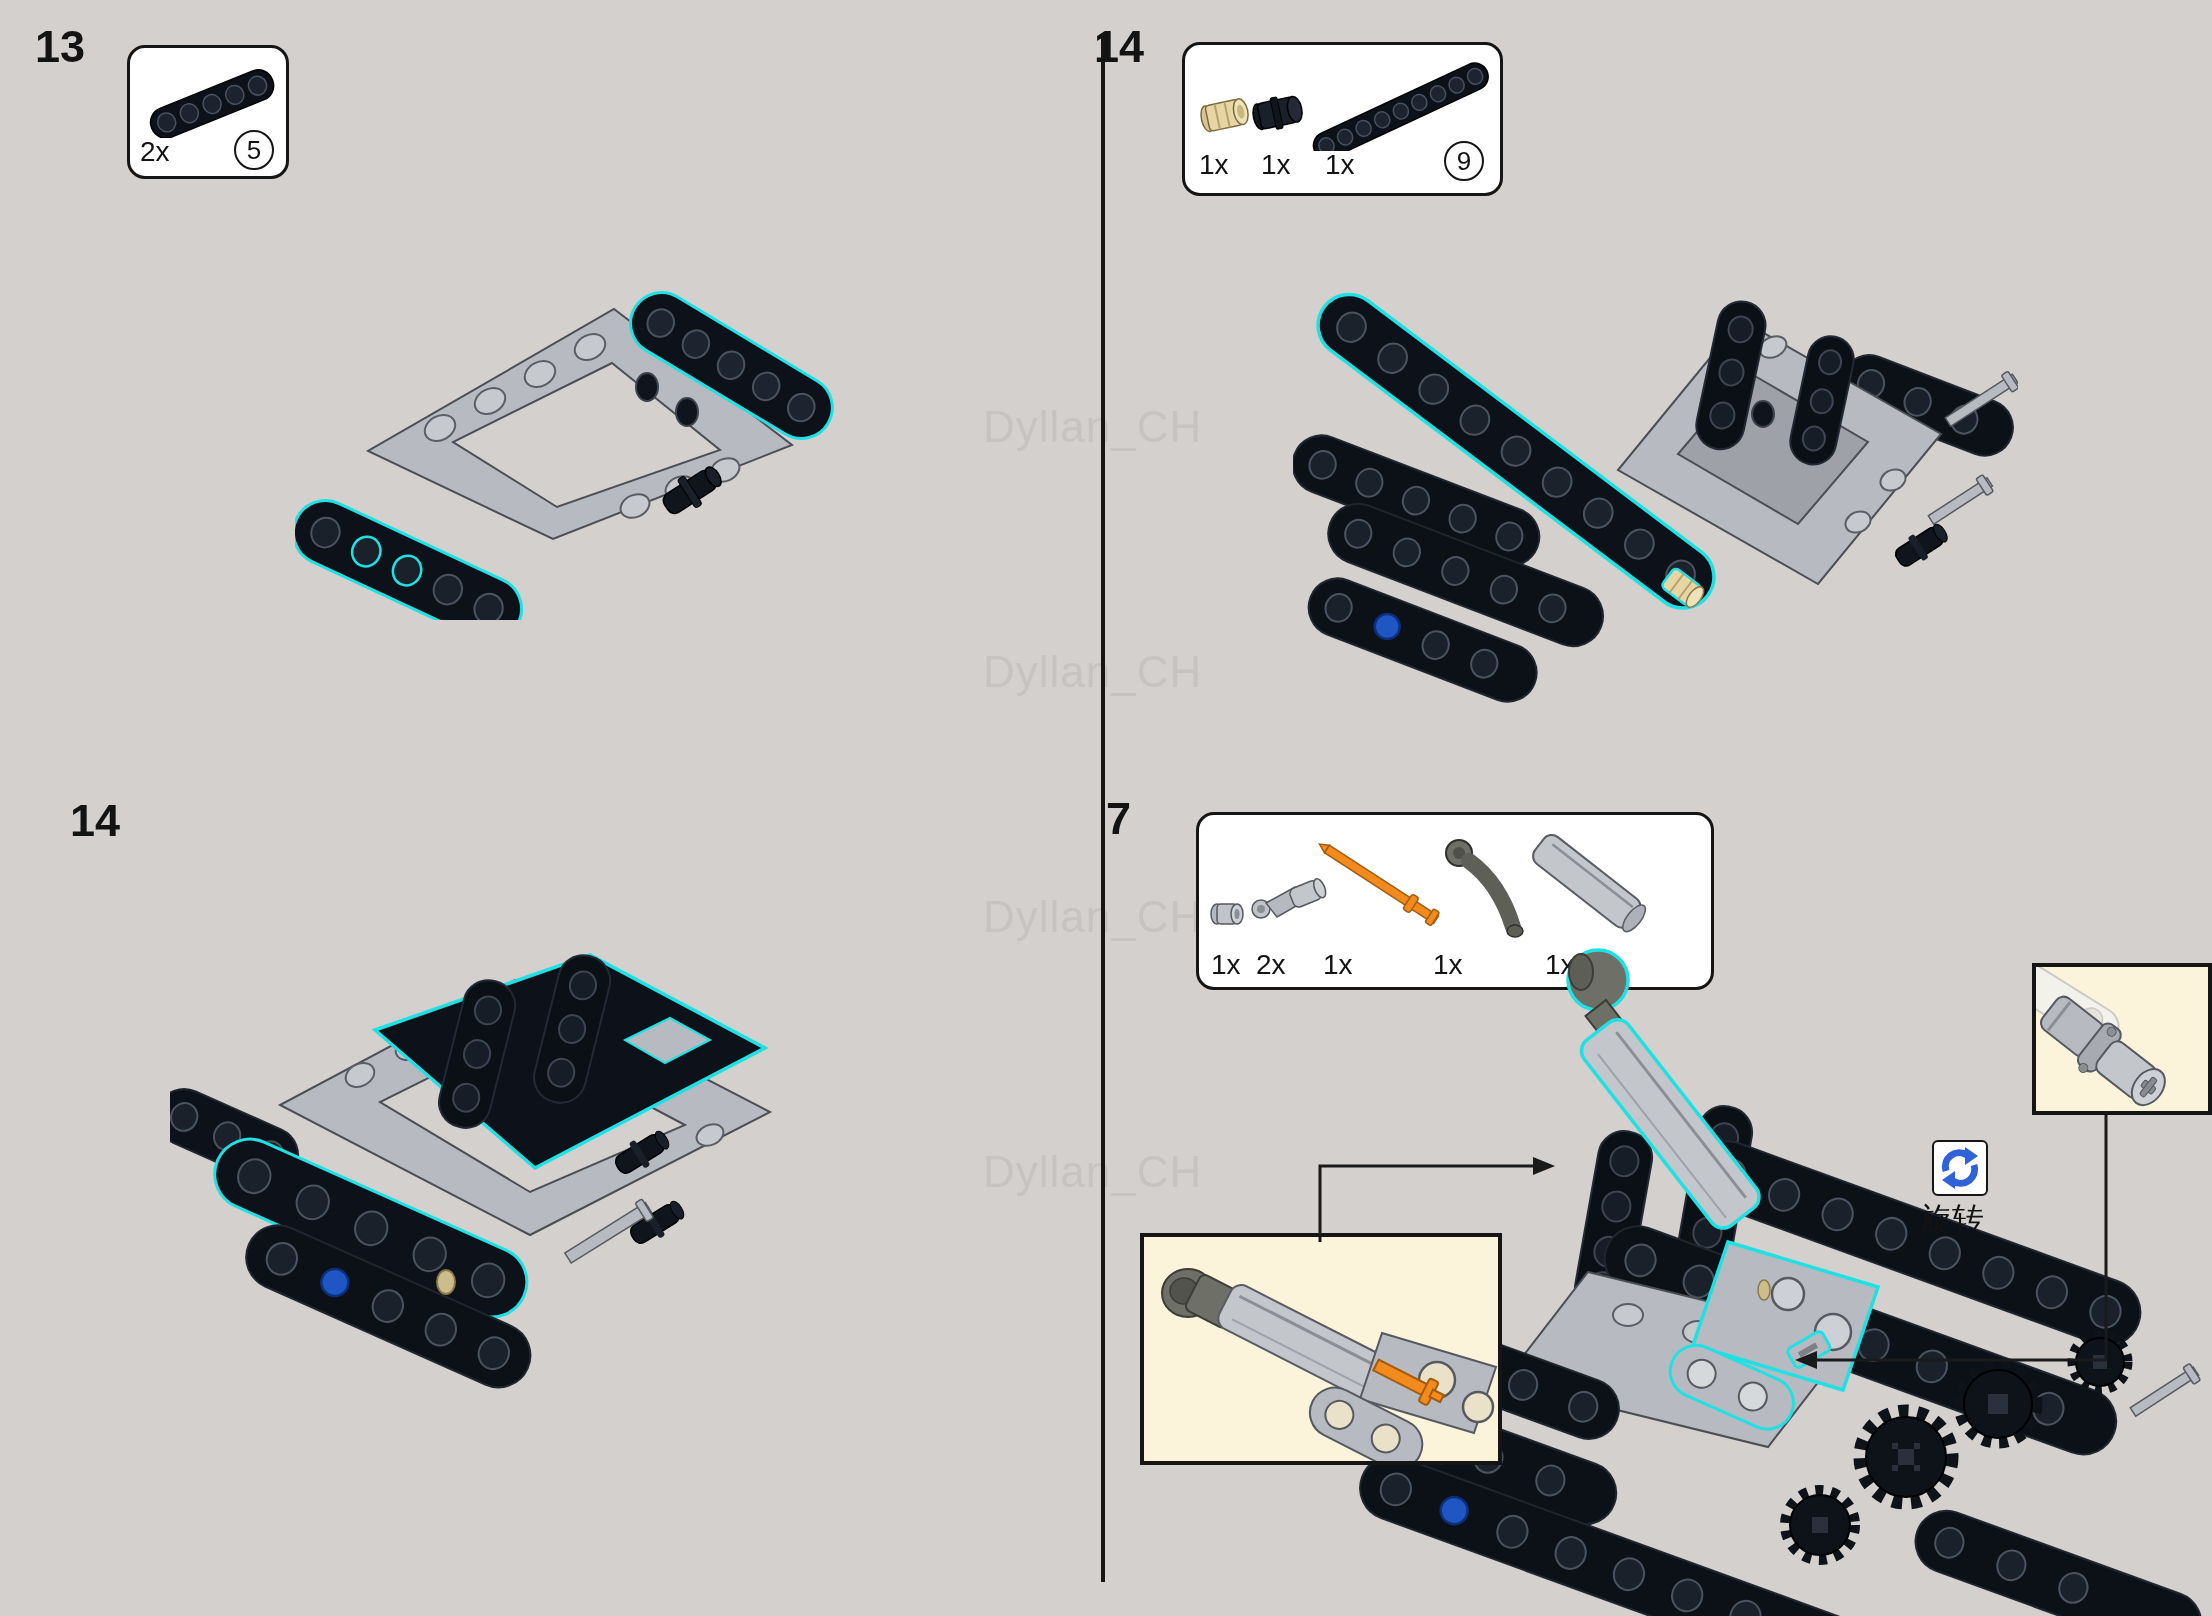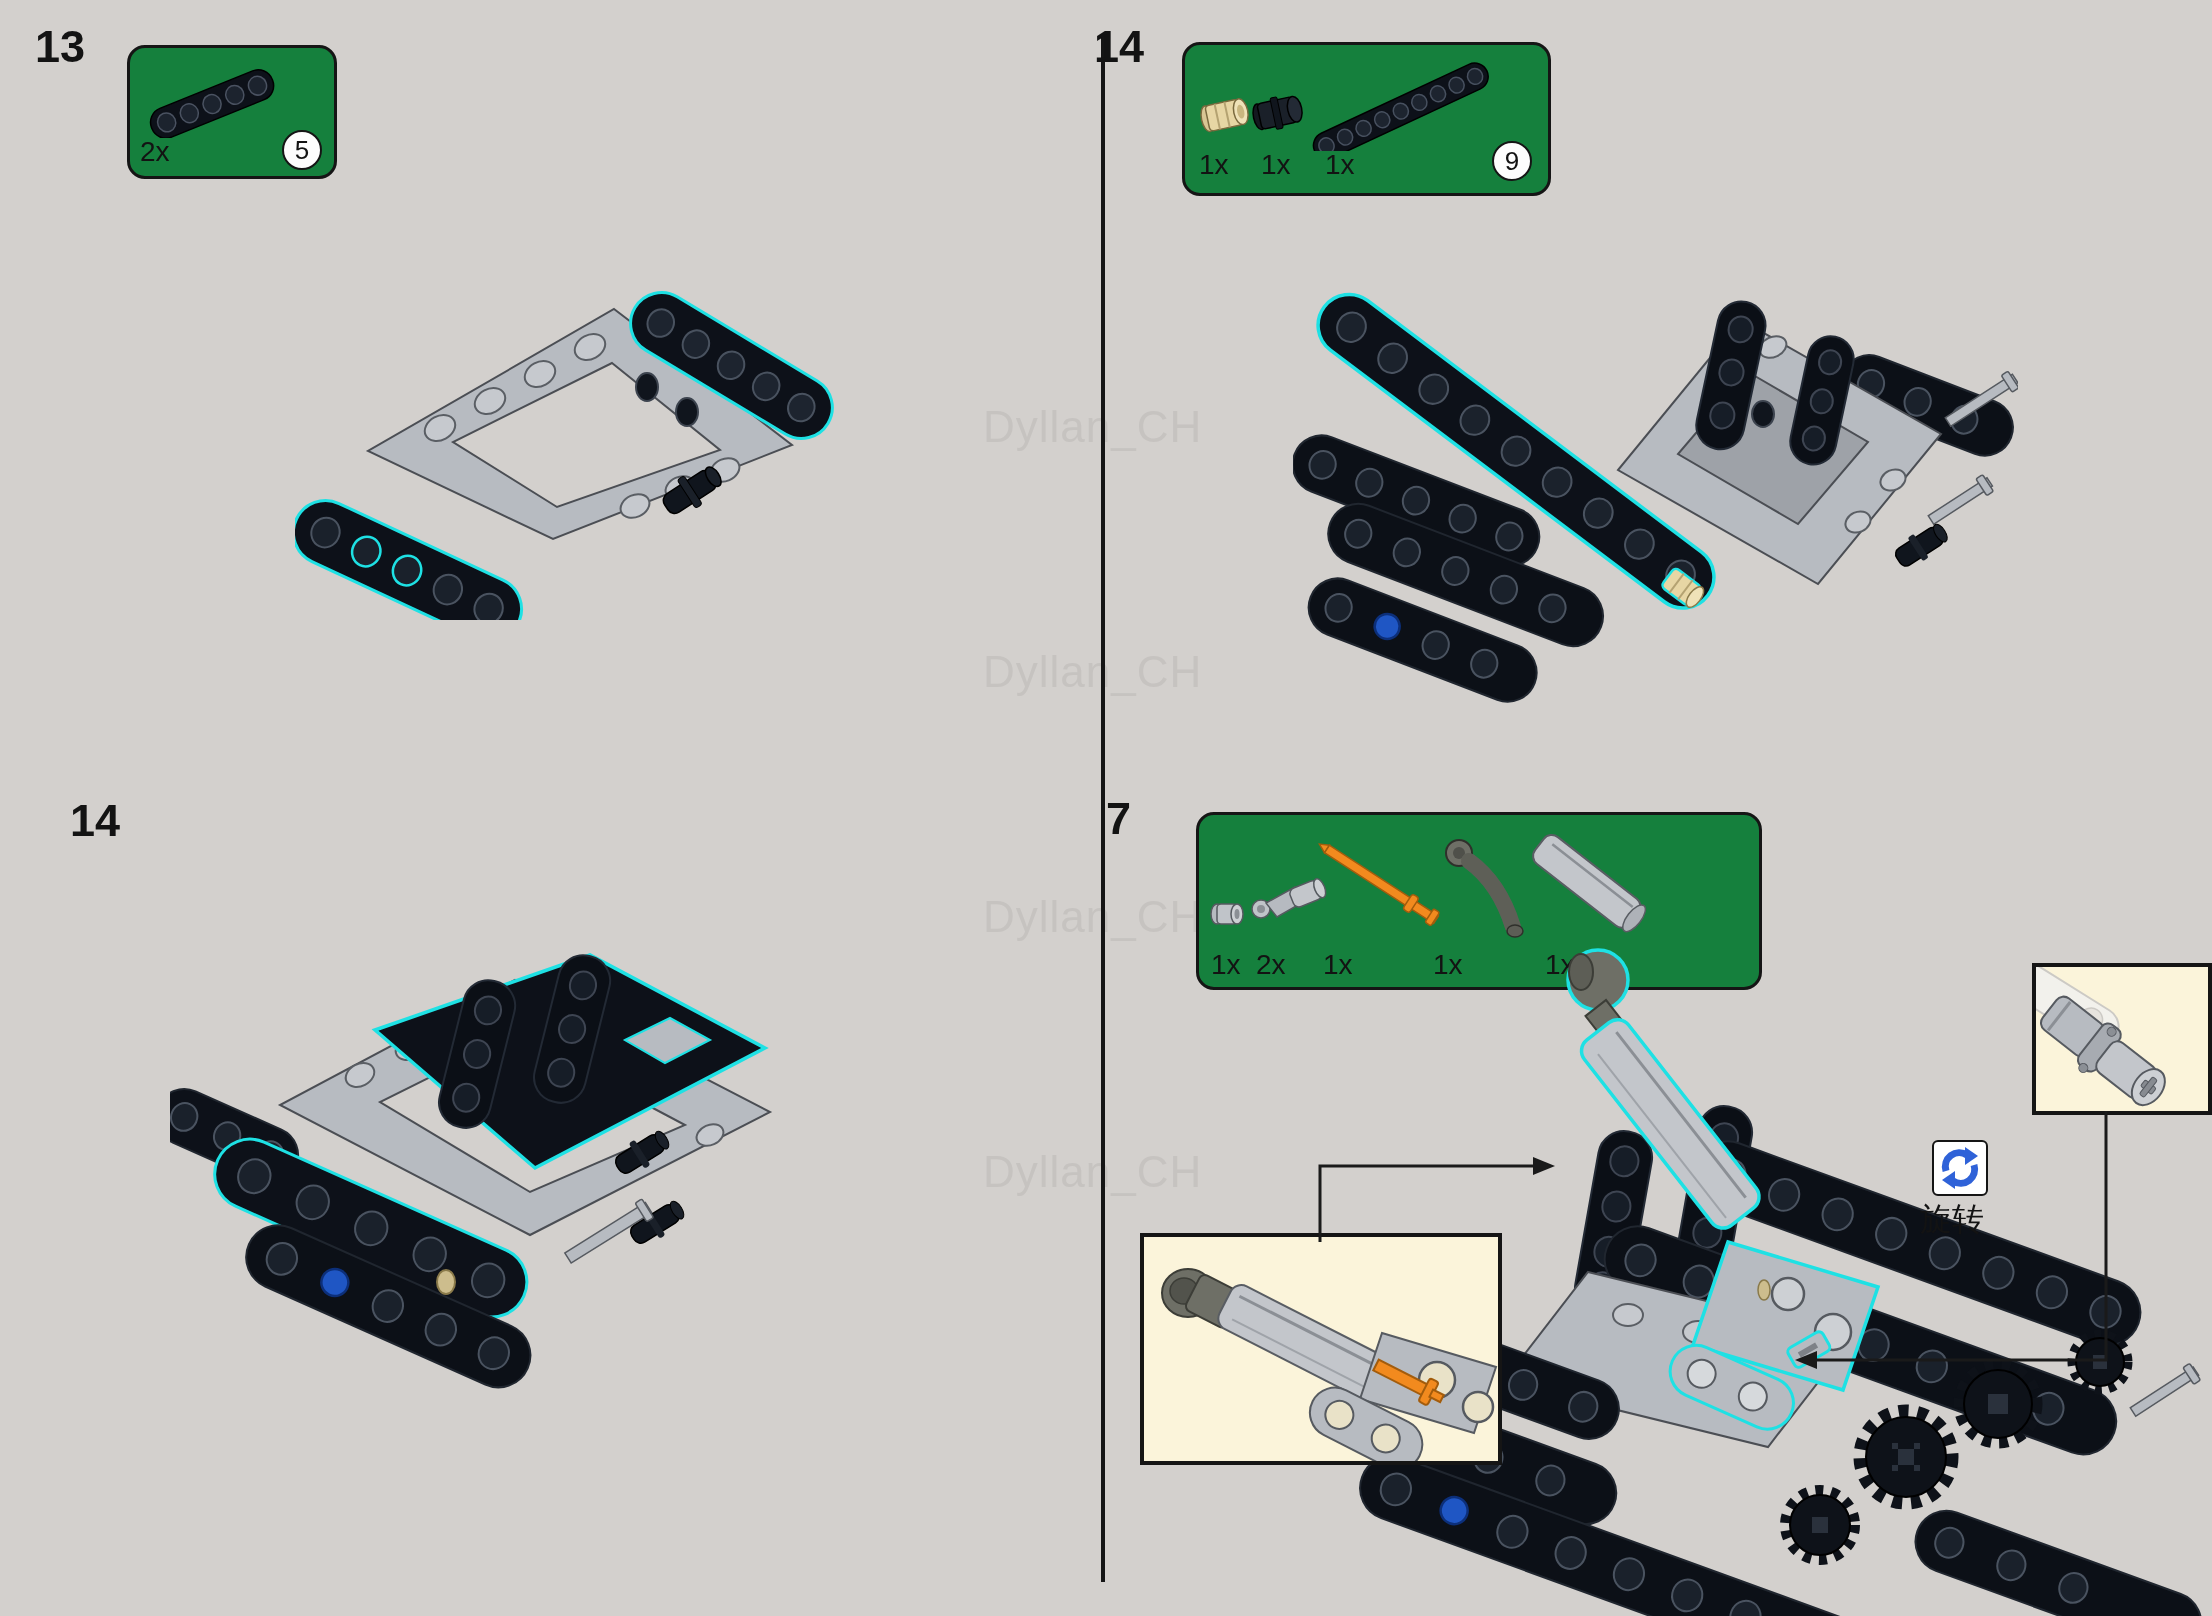--- a/index.html
+++ b/index.html
@@ -1,21 +1,21 @@
 <!DOCTYPE html>
 <html><head>
 <meta charset="utf-8">
 <style>
   html,body{margin:0;padding:0;}
   body{width:2212px;height:1616px;position:relative;overflow:hidden;
        font-family:"Liberation Sans", sans-serif;}
   .page{position:absolute;inset:0;background:#d3d0cd;}
   .abs{position:absolute;}
   .stepnum{position:absolute;font-size:45px;font-weight:bold;color:#131313;line-height:1;z-index:3;}
-  .pbox{position:absolute;background:#15803d;border:3px solid #151515;border-radius:18px;z-index:2;padding-left:48px;}
+  .pbox{position:absolute;background:#ffffff;border:3px solid #151515;border-radius:18px;z-index:2;}
   .qty{position:absolute;font-size:28px;color:#131313;line-height:1;z-index:3;}
   .badge{position:absolute;width:36px;height:36px;border:2.5px solid #151515;border-radius:50%;
          background:#fdfdfd;display:flex;align-items:center;justify-content:center;
          font-size:26px;color:#131313;z-index:3;}
   .callout{position:absolute;background:#fbf4da;border:4px solid #151515;z-index:2;}
   .divider{position:absolute;left:1101px;top:36px;width:4px;height:1546px;background:#151515;z-index:2;}
   .asm{position:absolute;z-index:2;}
   .lineov{position:absolute;z-index:4;}
   .wm-user{position:absolute;left:983px;width:250px;font-size:44px;color:#c6c3c0;
            letter-spacing:1px;line-height:1;z-index:1;white-space:nowrap;}

